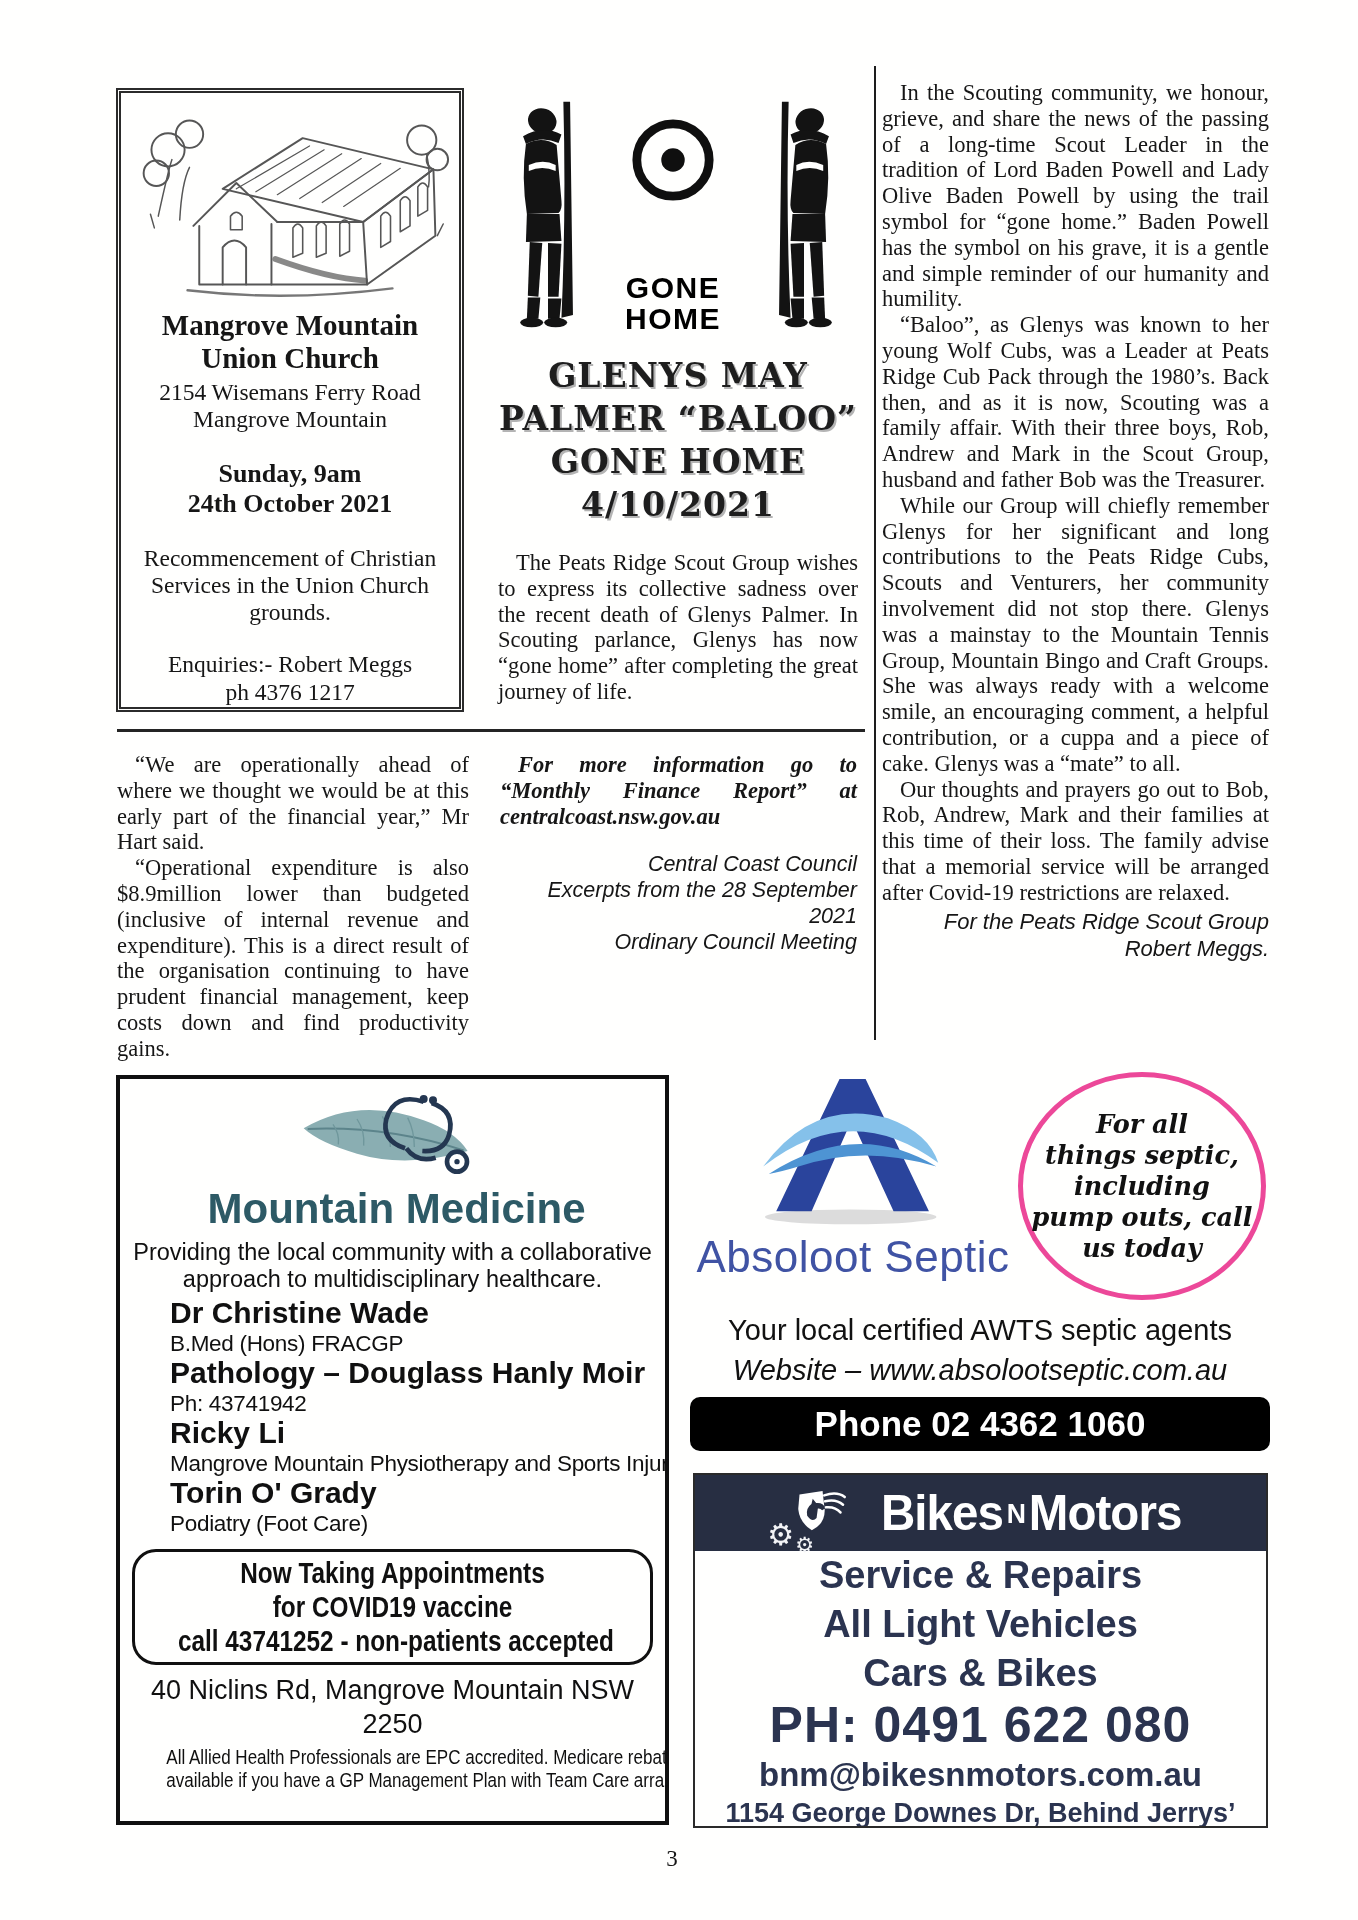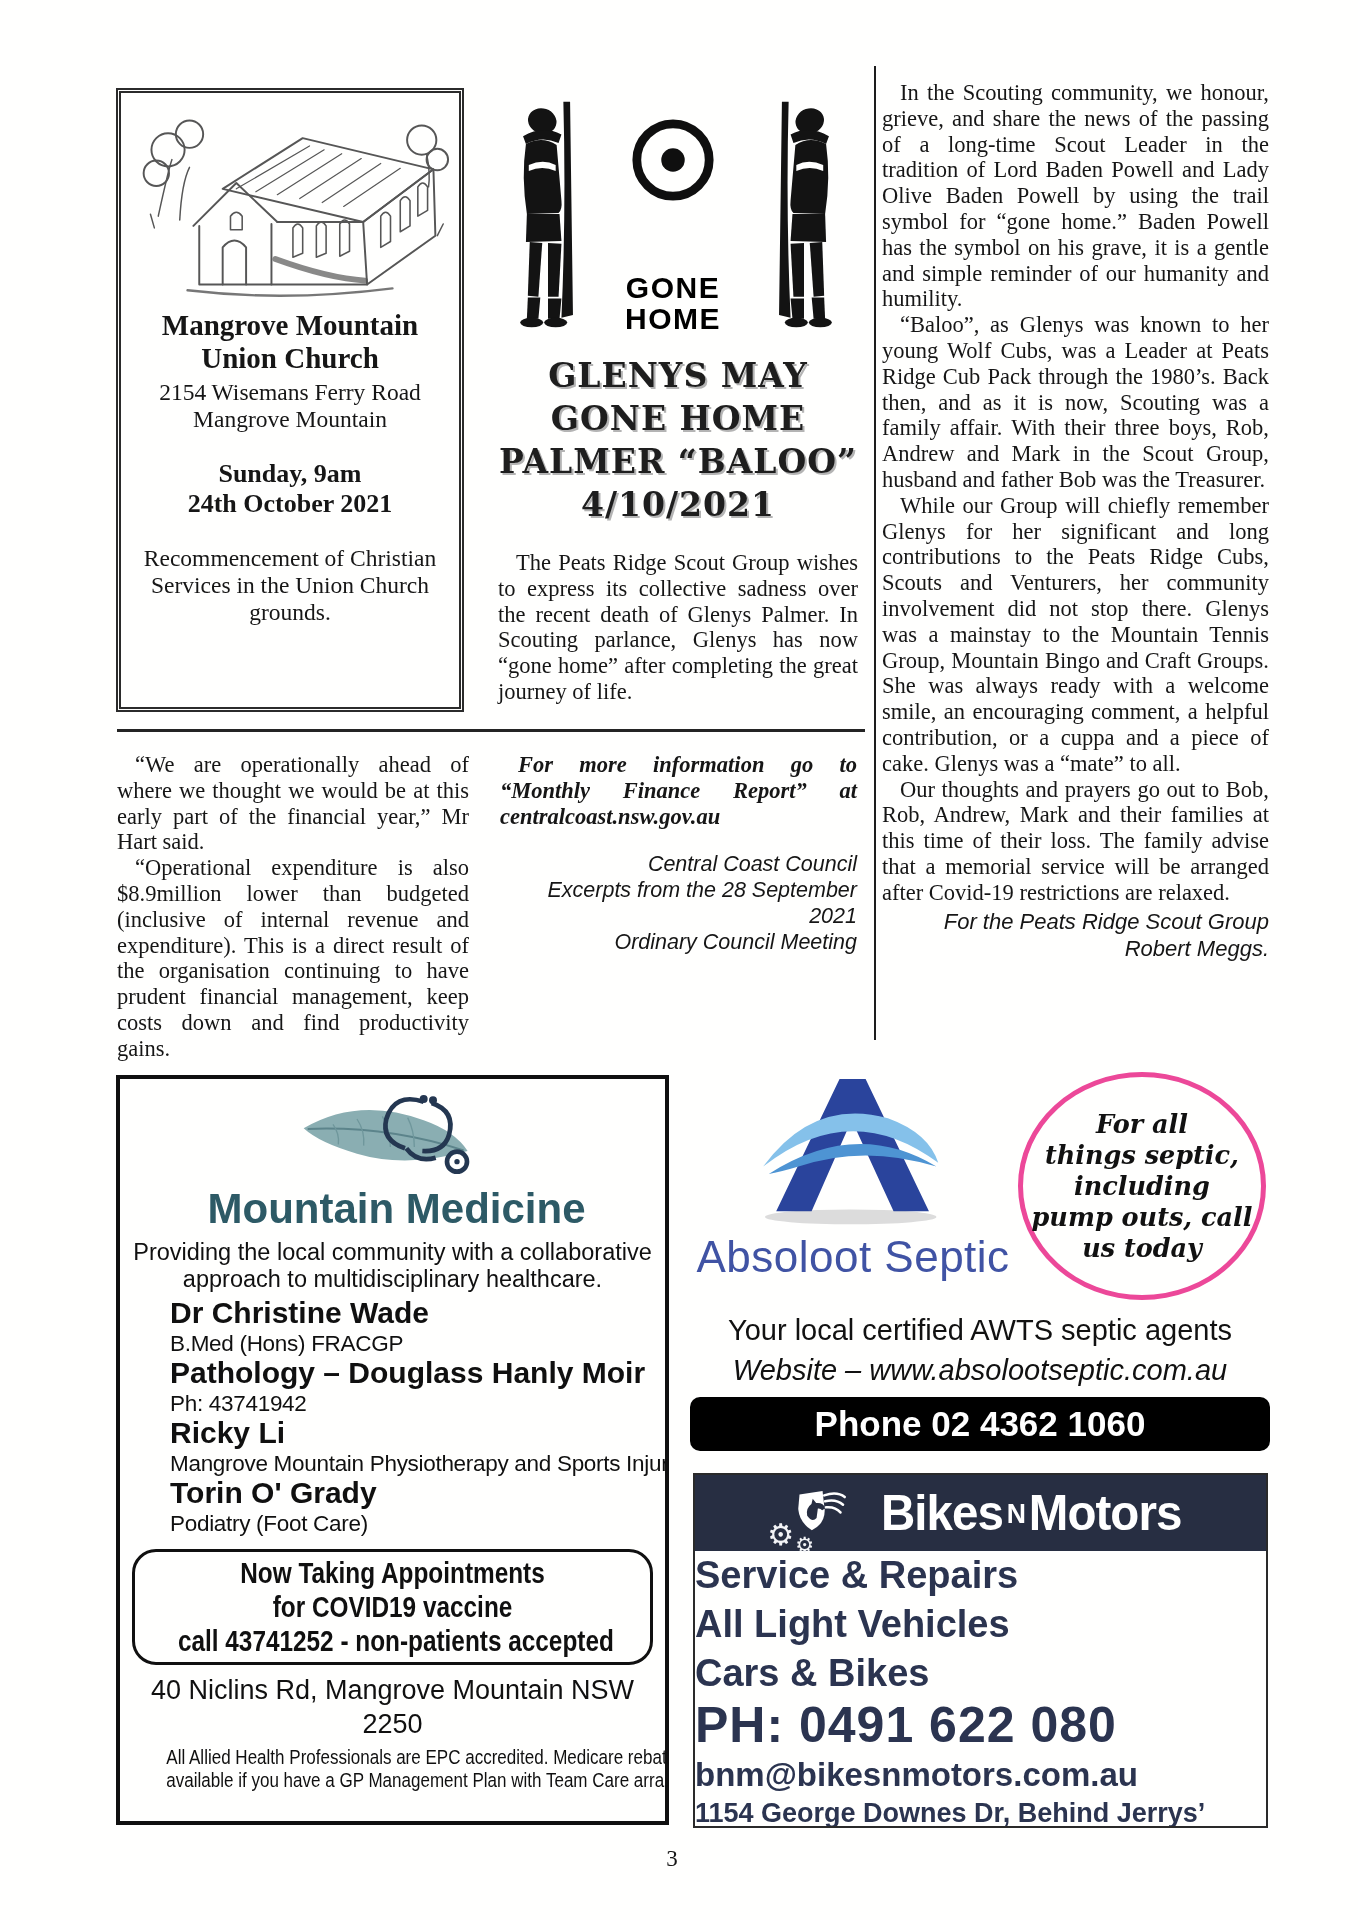--- a/index.html
+++ b/index.html
@@ -103,21 +103,21 @@
     font-family:"Liberation Sans", sans-serif;
   }
   .bk-header { background:#272e42; height:76px; display:flex; align-items:center; justify-content:center; gap:10px; }
   .bk-logo { position:relative; width:92px; height:66px; flex:0 0 auto; }
   .bk-logo svg { position:absolute; left:14px; top:0; }
   .gear { position:absolute; color:#f2f3f6; font-family:"DejaVu Sans", sans-serif; line-height:1; }
   .gear1 { left:-4px; bottom:-4px; font-size:30px; }
   .gear2 { left:24px; bottom:-10px; font-size:21px; }
   .bk-brand { color:#fff; font-weight:bold; font-size:50px; letter-spacing:-1px; white-space:nowrap; transform:scaleX(0.95); }
   .bk-brand .n { font-size:28px; vertical-align:7px; margin:0 4px; }
-  .bk-body { color:#2b3450; text-align:left; font-weight:bold; }
+  .bk-body { color:#2b3450; text-align:center; font-weight:bold; }
   .bk-l1, .bk-l2, .bk-l3 { font-size:38px; line-height:49px; }
   .bk-phone { font-size:50px; line-height:55px; letter-spacing:1px; }
   .bk-email { font-size:33px; line-height:43px; }
   .bk-addr  { font-size:27px; line-height:35px; }
   .page-num { position:absolute; left:0; right:14px; top:1846px; text-align:center; font-size:23px; }
 </style>
 </head>
 <body>
 
 <div class="page">
@@ -157,20 +157,24 @@
     </div>
     <div class="church-addr">
       <div>2154 Wisemans Ferry Road</div>
       <div>Mangrove Mountain</div>
     </div>
     <div class="church-service">
       <div>Sunday, 9am</div>
       <div>24th October 2021</div>
     </div>
     <div class="church-note">Recommencement of Christian Services in the Union Church grounds.</div>
+    <div class="church-enq">
+      <div>Enquiries:- Robert Meggs</div>
+      <div>ph 4376 1217</div>
+    </div>
   </div>
 
   <div class="gh-art">
     <svg class="scout left" viewBox="0 0 100 250">
       <g fill="#131313">
         <path d="M66,6 h7 l3,222 -12,3 q5,-112 2,-225 z"></path>
         <ellipse cx="44" cy="26" rx="15" ry="13" transform="rotate(18 44 26)"></ellipse>
         <path d="M24,42 q20,-12 40,-2 l-3,9 q-17,-8 -34,1 z"></path>
         <path d="M27,50 q17,-9 32,1 l5,58 q1,9 -3,13 l-33,1 q-6,-38 -1,-73 z"></path>
         <path d="M30,72 q15,-7 28,0 l0,6 q-14,-6 -28,0 z" fill="#fffffe"></path>
@@ -204,22 +208,22 @@
         <path d="M29,210 l-1,22 12,0 2,-22 z"></path>
         <path d="M50,211 l0,21 12,0 2,-21 z"></path>
         <ellipse cx="33" cy="236" rx="12" ry="5"></ellipse>
         <ellipse cx="58" cy="236" rx="12" ry="5"></ellipse>
       </g>
     </svg>
   </div>
 
   <div class="obit-title">
     <div>GLENYS MAY</div>
+    <div>PALMER “BALOO”</div>
     <div>GONE HOME</div>
-    <div>PALMER “BALOO”</div>
     <div>4/10/2021</div>
   </div>
   <div class="obit-intro newsprint">
     <p>The Peats Ridge Scout Group wishes to express its collective sadness over the recent death of Glenys Palmer.  In Scouting parlance, Glenys has now “gone home” after completing the great journey of life.</p>
   </div>
 
   <div class="right-col newsprint">
     <p>In the Scouting community, we honour, grieve, and share the news of the passing of a long-time Scout Leader in the tradition of Lord Baden Powell and Lady Olive Baden Powell by using the trail symbol for “gone home.” Baden Powell has the symbol on his grave, it is a gentle and simple reminder of our humanity and humility.</p>
     <p>“Baloo”, as Glenys was known to her young Wolf Cubs, was a Leader at Peats Ridge Cub Pack through the 1980’s.  Back then, and as it is now, Scouting was a family affair.  With their three boys, Rob, Andrew and Mark in the Scout Group, husband and father Bob was the Treasurer.</p>
     <p>While our Group will chiefly remember Glenys for her significant and long contributions to the Peats Ridge Cubs, Scouts and Venturers, her community involvement did not stop there.  Glenys was a mainstay to the Mountain Tennis Group, Mountain Bingo and Craft Groups.   She was always ready with a welcome smile, an encouraging comment, a helpful contribution, or a cuppa and a piece of cake. Glenys was a “mate” to all.</p>

